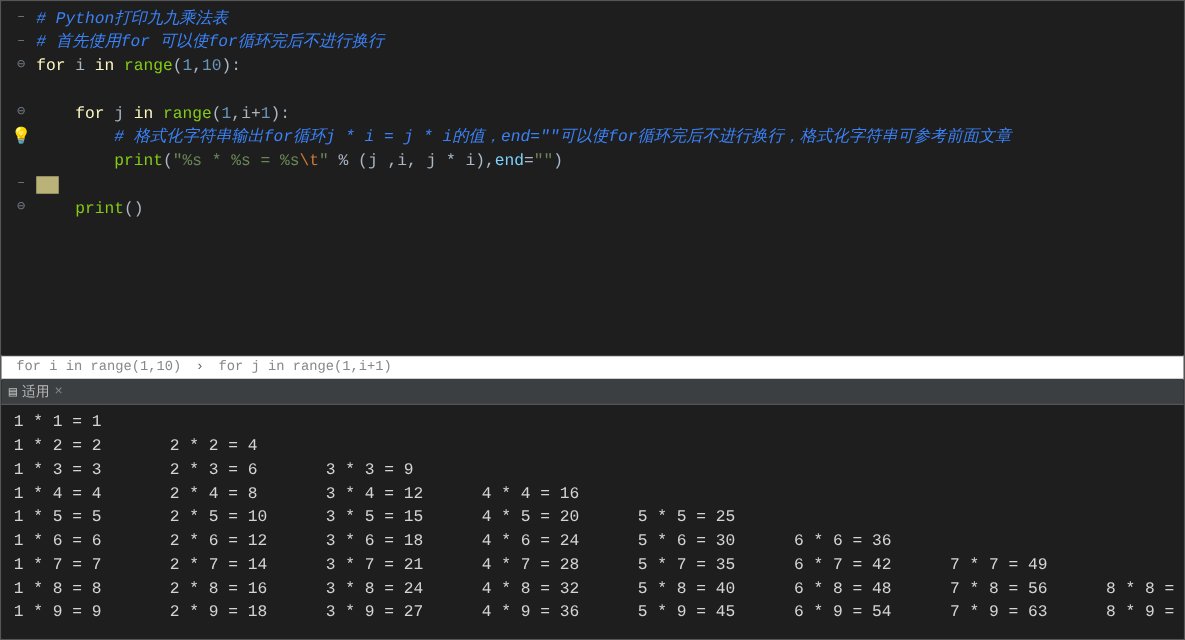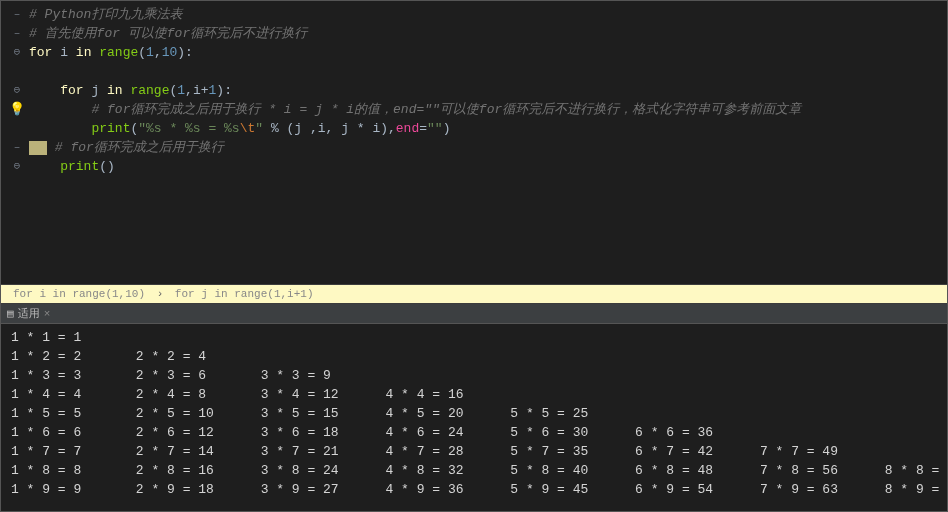--- a/index.html
+++ b/index.html
@@ -26,42 +26,42 @@
     display: flex;
     align-items: center;
   }
   .gutter {
     width: 24px;
     display: inline-flex;
     justify-content: center;
     color: #6e7681;
     font-size: 11px;
   }
-  .comment { color: #737373; font-style: italic; }
+  .comment { color: #3b82f6; font-style: italic; }
   .keyword { color: #fef9c3; }
   .builtin { color: #84cc16; }
   .number { color: #6897bb; }
   .string { color: #6a8759; }
   .ident { color: #a9b7c6; }
   .paren { color: #a9b7c6; }
-  .kwarg { color: #ec4899; }
+  .kwarg { color: #7dd3fc; }
   .escape { color: #cc7832; }
   .bulb {
     color: #ffc66d;
     font-size: 13px;
   }
   .cursor-block {
     display: inline-block;
     width: 18px;
     height: 14px;
     background: #bbb27a;
     vertical-align: middle;
   }
   .breadcrumb {
-    background: #fef9c3;
+    background: #ffffff;
     border-top: 1px solid #3c3c3c;
     border-bottom: 1px solid #3c3c3c;
     padding: 3px 12px;
     font-size: 11px;
     color: #888;
   }
   .breadcrumb .sep { color: #666; margin: 0 5px; }
   .console-tab {
     background: #3c3f41;
     border-bottom: 1px solid #555;
@@ -88,23 +88,23 @@
 </style>
 </head>
 <body>
 
 <div class="editor" id="editor">
     <div class="code-line"><span class="gutter">–</span><span><span></span><span class="comment"># Python打印九九乘法表</span></span></div>
     <div class="code-line"><span class="gutter">–</span><span><span></span><span class="comment"># 首先使用for 可以使for循环完后不进行换行</span></span></div>
     <div class="code-line"><span class="gutter">⊖</span><span><span></span><span class="keyword">for </span><span class="ident">i </span><span class="keyword">in </span><span class="builtin">range</span><span class="paren">(</span><span class="number">1</span><span class="paren">,</span><span class="number">10</span><span class="paren">):</span></span></div>
     <div class="code-line"><span class="gutter"></span><span><span>    </span></span></div>
     <div class="code-line"><span class="gutter">⊖</span><span><span>    </span><span class="keyword">for </span><span class="ident">j </span><span class="keyword">in </span><span class="builtin">range</span><span class="paren">(</span><span class="number">1</span><span class="paren">,</span><span class="ident">i</span><span class="paren">+</span><span class="number">1</span><span class="paren">):</span></span></div>
-    <div class="code-line"><span class="gutter"><span class="bulb">💡</span></span><span><span>        </span><span class="comment"># for循环完成之后用于换行 * i = j * i的值，end=""可以使for循环完后不进行换行，格式化字符串可参考前面文章</span></span></div>
+    <div class="code-line"><span class="gutter"><span class="bulb">💡</span></span><span><span>        </span><span class="comment"># 格式化字符串输出for循环j * i = j * i的值，end=""可以使for循环完后不进行换行，格式化字符串可参考前面文章</span></span></div>
     <div class="code-line"><span class="gutter"></span><span><span>        </span><span class="builtin">print</span><span class="paren">(</span><span class="string">"%s * %s = %s</span><span class="escape">\t</span><span class="string">"</span><span class="paren"> % (</span><span class="ident">j </span><span class="paren">,</span><span class="ident">i</span><span class="paren">, </span><span class="ident">j </span><span class="paren">* </span><span class="ident">i</span><span class="paren">),</span><span class="kwarg">end</span><span class="paren">=</span><span class="string">""</span><span class="paren">)</span></span></div>
-    <div class="code-line"><span class="gutter">–</span><span><span class="cursor-block"></span><span> </span><span class="comment"># for循环完成之后用于换行</span></span></div>
+    <div class="code-line"><span class="gutter">–</span><span><span class="cursor-block"></span><span> </span></span></div>
     <div class="code-line"><span class="gutter">⊖</span><span><span>    </span><span class="builtin">print</span><span class="paren">()</span></span></div>
   </div>
 
 <div class="breadcrumb">
   <span>for i in range(1,10)</span>
   <span class="sep">›</span>
   <span>for j in range(1,i+1)</span>
 </div>
 
 <div class="console-tab">

